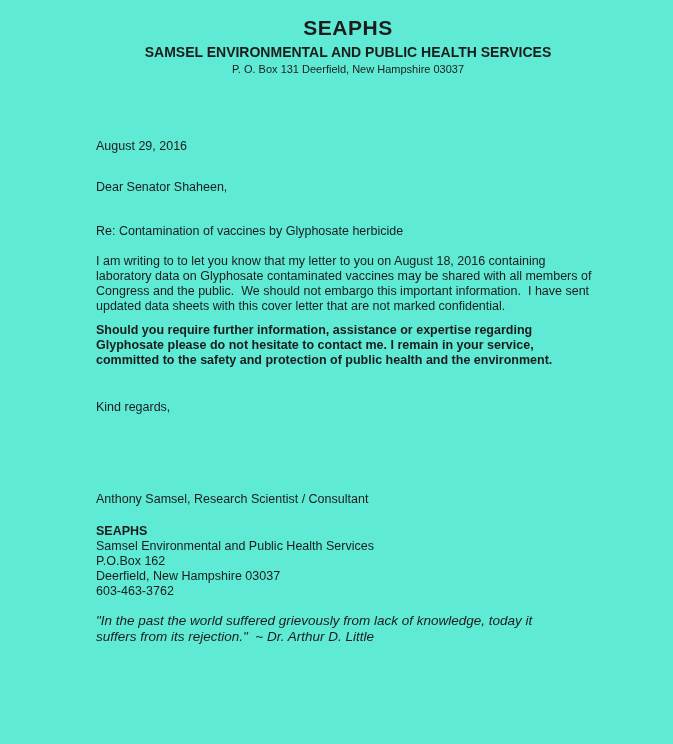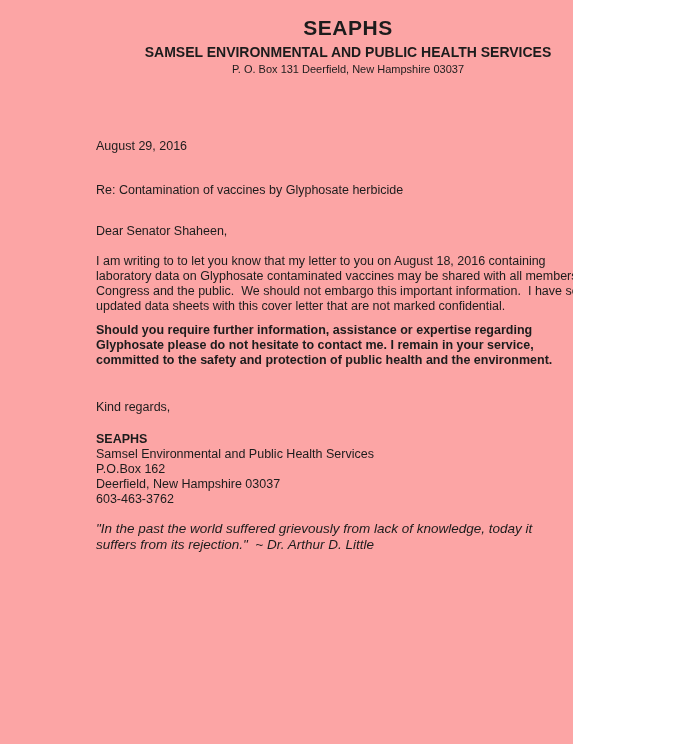--- a/index.html
+++ b/index.html
@@ -2,23 +2,23 @@
 <html><head>
 <meta charset="utf-8">
 <style>
   html, body {
     margin: 0;
     padding: 0;
     background: #ffffff;
   }
   .page {
     position: relative;
-    width: 573px;
+    width: 673px;
     height: 744px;
-    background: #fca5a5;
+    background: #5eead4;
     overflow: hidden;
     font-family: "Liberation Sans", sans-serif;
     color: #1c1c1c;
   }
   .content {
     width: 504px;
     margin-left: 96px;
   }
   
   .letterhead {
@@ -80,30 +80,31 @@
 
     <div class="letterhead">
       <div class="org-acronym">SEAPHS</div>
       <div class="org-name">SAMSEL ENVIRONMENTAL AND PUBLIC HEALTH SERVICES</div>
       <div class="org-address">P. O. Box 131 Deerfield, New Hampshire 03037</div>
     </div>
 
     <div class="line date-line">August 29, 2016</div>
 
 
+    <div class="line salutation-line">Dear Senator Shaheen,</div>
+
     <div class="line subject-line">Re: Contamination of vaccines by Glyphosate herbicide</div>
-
-    <div class="line salutation-line">Dear Senator Shaheen,</div>
 
     <div class="para para-1">I am writing to to let you know that my letter to you on August 18, 2016 containing laboratory data on Glyphosate contaminated vaccines may be shared with all members of Congress and the public.  We should not embargo this important information.  I have sent updated data sheets with this cover letter that are not marked confidential.</div>
 
     <div class="para para-2">Should you require further information, assistance or expertise regarding Glyphosate please do not hesitate to contact me. I remain in your service, committed to the safety and protection of public health and the environment.</div>
 
     <div class="line closing-line">Kind regards,</div>
 
+    <div class="line signature-name">Anthony Samsel, Research Scientist / Consultant</div>
 
     <div class="signature-block">
       <div class="sig-org">SEAPHS</div>
       <div class="line">Samsel Environmental and Public Health Services</div>
       <div class="line">P.O.Box 162</div>
       <div class="line">Deerfield, New Hampshire 03037</div>
       <div class="line">603-463-3762</div>
     </div>
 
     <div class="quote-line">"In the past the world suffered grievously from lack of knowledge, today it suffers from its rejection."  ~ Dr. Arthur D. Little</div>

